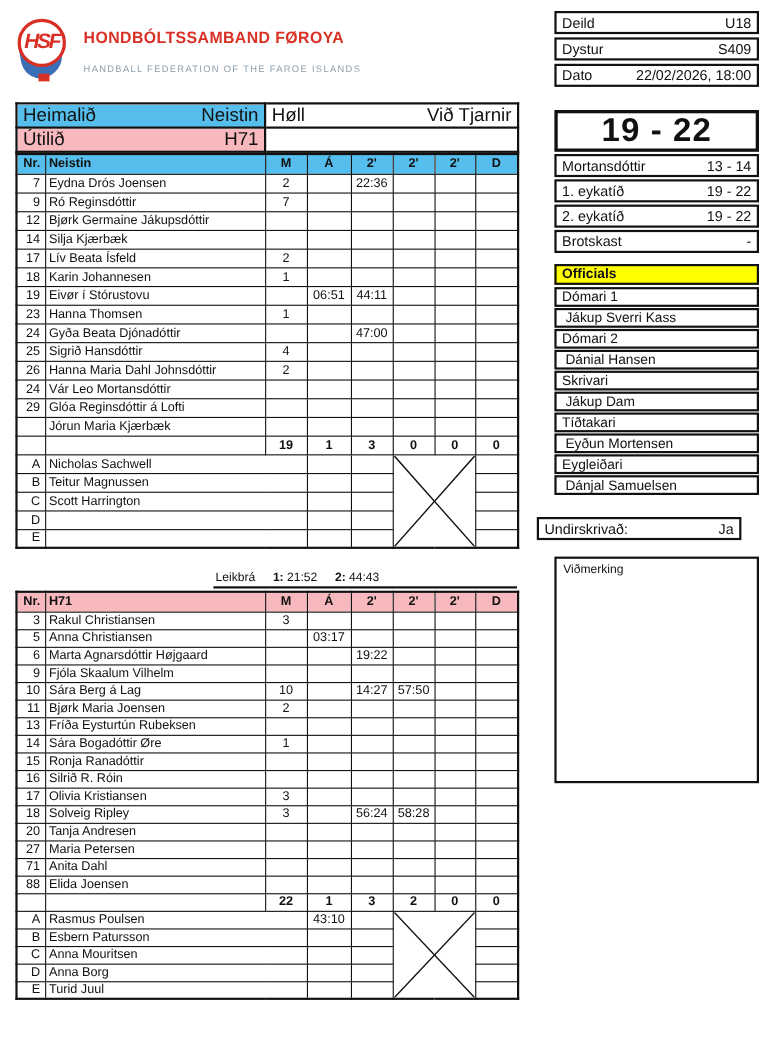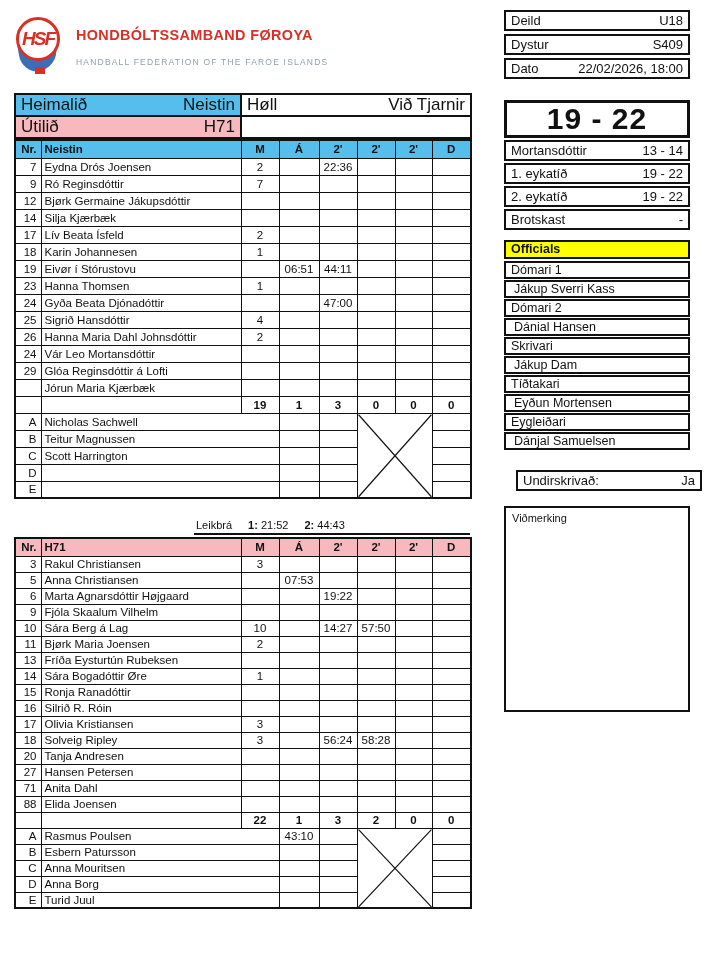--- a/index.html
+++ b/index.html
@@ -33,21 +33,21 @@
   .bigbox{border:3px solid var(--ink);height:38px;display:flex;align-items:center;justify-content:center;
           font-size:30px;font-weight:bold;letter-spacing:1px;margin-bottom:2px;}
   .scoreblock .rrow{margin-bottom:2px;}
   .offblock{position:absolute;left:504px;top:240px;width:186px;}
   .off-title{border:2px solid var(--ink);background:var(--yellow);font-weight:bold;font-size:12.5px;
              height:19px;line-height:15px;padding:0 5px;margin-bottom:2px;}
   .off-role{border:2px solid var(--ink);font-weight:normal;font-size:12.5px;height:18px;line-height:14px;
             padding:0 5px;margin-bottom:1px;}
   .off-name{border:2px solid var(--ink);font-size:12.5px;height:18px;line-height:14px;
             padding:0 5px 0 8px;margin-bottom:1px;}
-  .signedbox{position:absolute;left:516px;top:470px;width:186px;}
+  .signedbox{position:absolute;left:488px;top:470px;width:186px;}
   .remarks{position:absolute;left:504px;top:506px;width:186px;height:206px;border:2px solid var(--ink);
            font-size:11px;padding:4px 6px;}
 
   
   .tinfo{position:absolute;left:14px;top:93px;width:456px;border-collapse:collapse;table-layout:fixed;}
   .tinfo td{border:2px solid var(--ink);height:18px;font-size:17px;padding:0 5px;overflow:hidden;white-space:nowrap;}
   .home-cell{background:var(--home);}
   .away-cell{background:var(--away);}
   .spread{display:flex;justify-content:space-between;align-items:center;}
 
@@ -388,21 +388,21 @@
           <td class="num"></td>
           <td class="num"></td>
           <td class="num"></td>
           <td class="num"></td>
           <td class="num"></td>
         </tr>
         <tr>
           <td class="nr">5</td>
           <td class="name">Anna Christiansen</td>
           <td class="num"></td>
-          <td class="num">07:53</td>
+          <td class="num">03:17</td>
           <td class="num"></td>
           <td class="num"></td>
           <td class="num"></td>
           <td class="num"></td>
         </tr>
         <tr>
           <td class="nr">6</td>
           <td class="name">Marta Agnarsdóttir Højgaard</td>
           <td class="num"></td>
           <td class="num"></td>
@@ -506,21 +506,21 @@
           <td class="name">Tanja Andresen</td>
           <td class="num"></td>
           <td class="num"></td>
           <td class="num"></td>
           <td class="num"></td>
           <td class="num"></td>
           <td class="num"></td>
         </tr>
         <tr>
           <td class="nr">27</td>
-          <td class="name">Hansen Petersen</td>
+          <td class="name">Maria Petersen</td>
           <td class="num"></td>
           <td class="num"></td>
           <td class="num"></td>
           <td class="num"></td>
           <td class="num"></td>
           <td class="num"></td>
         </tr>
         <tr>
           <td class="nr">71</td>
           <td class="name">Anita Dahl</td>

